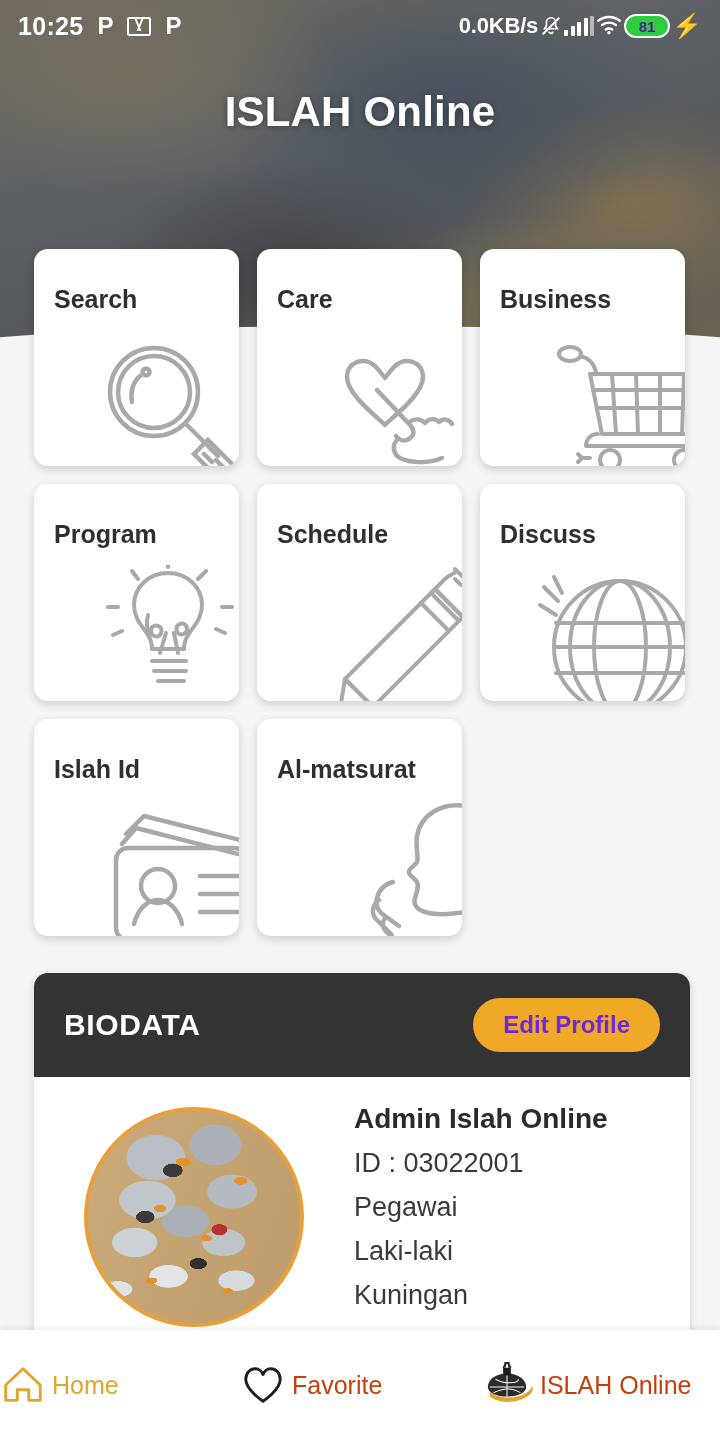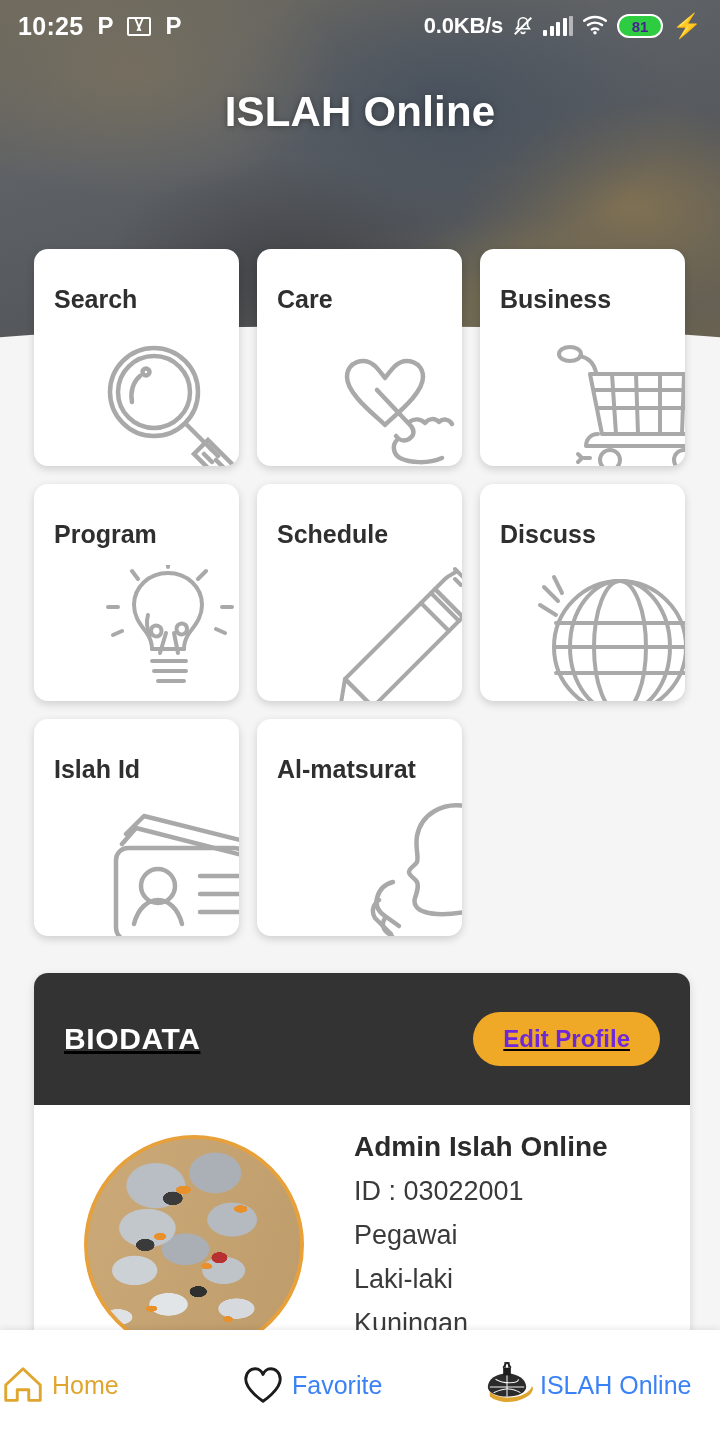--- a/index.html
+++ b/index.html
@@ -30,21 +30,21 @@
   }
 
   
   .statusbar {
     position:absolute; left:0; top:0; width:720px; height:52px;
     display:flex; align-items:center; padding:0 18px;
     color:#ffffff; z-index:6;
   }
   .sb-left { display:flex; align-items:center; gap:14px;text-align:right; }
   .sb-time { font-size:25px; font-weight:bold; letter-spacing:0.3px; }
-  .sb-right { margin-left:auto; display:flex; align-items:center; gap:9px; }
+  .sb-right { margin-left:auto; display:flex; align-items:center; gap:2px; }
   .sb-speed { font-size:22px; font-weight:bold; letter-spacing:-0.2px; }
   .ico-p { font-size:24px; font-weight:bold; line-height:1; }
   .ico-m {
     width:24px; height:19px; border:2.5px solid #fff; border-radius:2px;
     position:relative; display:inline-block;
   }
   .ico-m::before{
     content:""; position:absolute; left:1px; top:0px; width:9px; height:12px;
     border-right:2.5px solid #fff; transform:skewX(-22deg);
   }
@@ -91,23 +91,22 @@
   .card-art { position:absolute; right:-18px; bottom:-14px; width:175px; height:150px; }
   .card-art svg { width:100%; height:100%; display:block; }
 
   
   .bio {
     position:absolute; left:34px; top:973px; width:656px; height:400px;
     border-radius:14px; background:#ffffff; overflow:hidden;
     box-shadow:0 3px 9px rgba(0,0,0,0.14); z-index:3;
   }
   .bio-head {
-    height:132px; background:#333333; display:flex; align-items:center;
+    height:104px; background:#333333; display:flex; align-items:center;
     padding:0 30px;
-    text-decoration:underline;
   }
   .bio-title { color:#ffffff; font-size:30px; font-weight:bold; letter-spacing:0.6px; }
   .edit-btn {
     margin-left:auto; background:#f0a927; color:#6d28d9;
     font-size:24px; font-weight:bold; border:none; border-radius:30px;
     padding:13px 30px; cursor:pointer; font-family:"Liberation Sans", sans-serif;
   }
   .bio-body { display:flex; padding:26px 0 0 0;justify-content:flex-end; }
   .avatar-wrap { width:320px; display:flex; justify-content:center; padding-top:4px; }
   .avatar {
@@ -155,21 +154,21 @@
   
   .bottomnav {
     position:absolute; left:0; bottom:0; width:720px; height:110px;
     background:#ffffff; display:flex; align-items:center; z-index:8;
     box-shadow:0 -2px 6px rgba(0,0,0,0.08);
   }
   .nav-item {
     flex:1; display:flex; align-items:center; gap:6px; cursor:pointer;
   }
   .nav-ico { height:48px; display:flex; align-items:center; justify-content:center; }
-  .nav-label { font-size:25px; color:#3b82f6; }
+  .nav-label { font-size:25px; color:#c2410c; }
   .nav-item.active .nav-label { color:#e0a52e; }
 </style>
 </head>
 <body>
 
 <div id="phone">
 
   <div class="header-bg"></div>
 
   <div class="statusbar">

